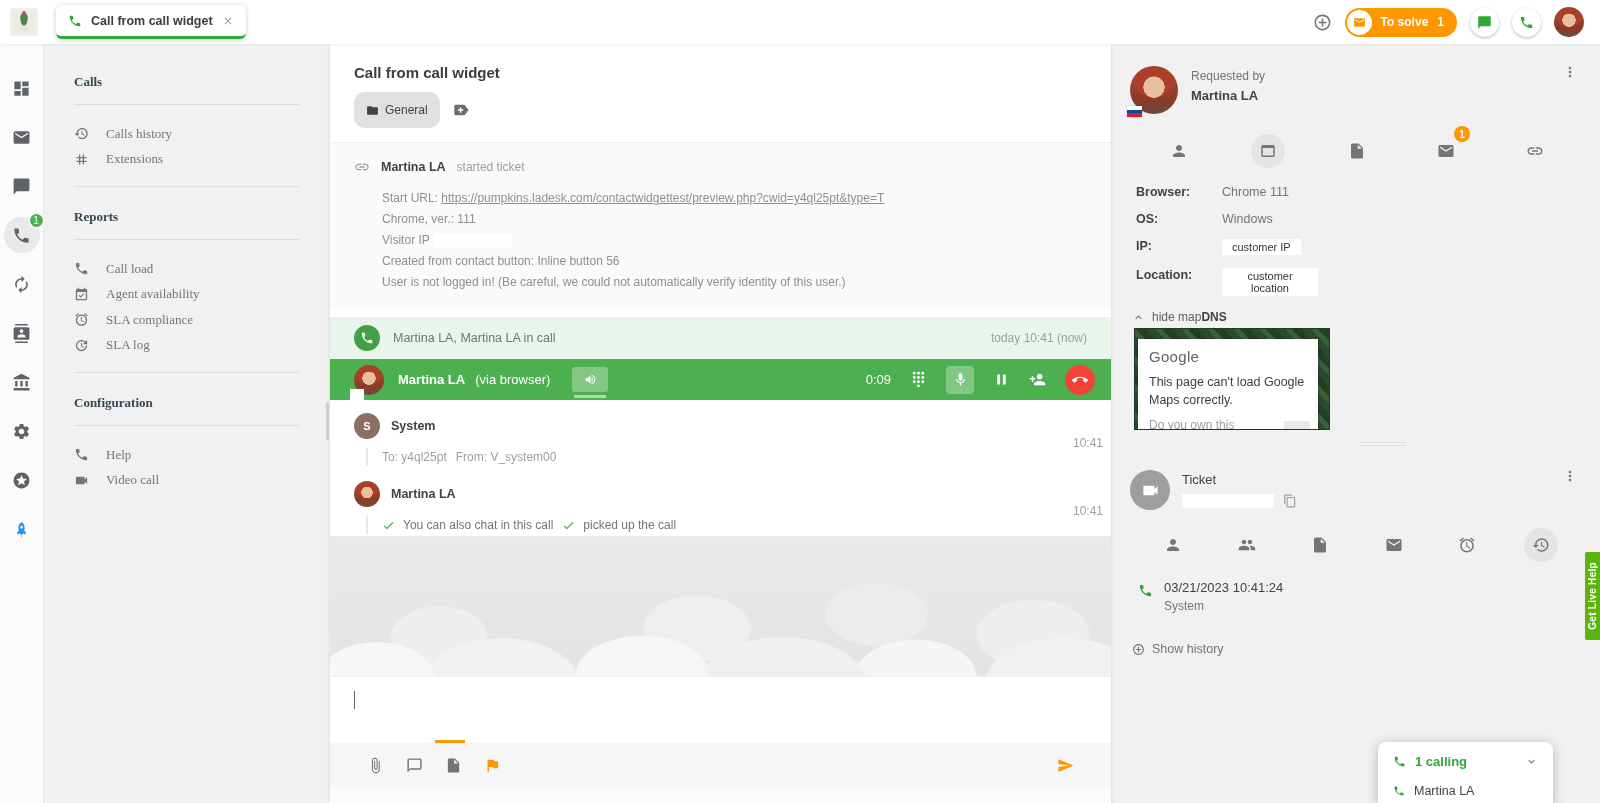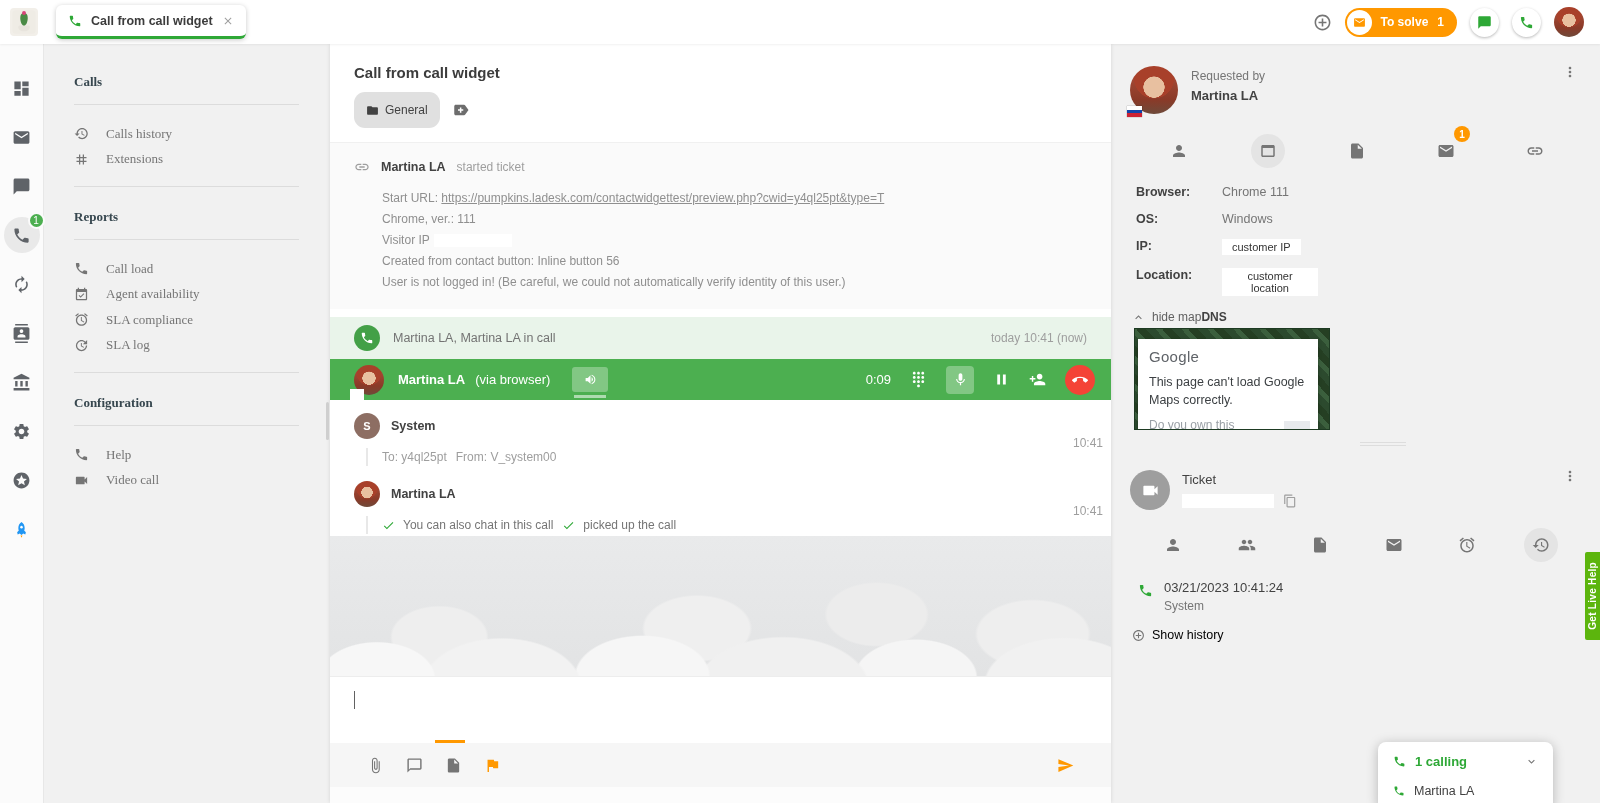--- a/index.html
+++ b/index.html
@@ -159,21 +159,21 @@
   .ticket-id-row { display:flex; align-items:center; gap:9px; margin-top:7px; }
   .ticket-id-redact { width:92px; height:14px; background:#fff; }
   .copy-btn { color:#9e9e9e; width:14px; height:14px; }
 
   .ticket-tabs { display:flex; justify-content:space-between; align-items:center; padding:0 22px 0 26px; margin-top:18px; }
 
   .call-log { display:flex; gap:11px; margin-top:18px; padding-left:8px; }
   .call-log .ic { color:#2ea836; width:15px; height:15px; margin-top:3px; }
   .cl-time { font-size:13px; color:#424242;text-align:center; }
   .cl-status { font-size:12px; color:#757575; margin-top:4px; }
-  .show-history { display:flex; align-items:center; gap:7px; margin-top:15px; font-size:12.5px; color:#000000; padding-left:2px; }
+  .show-history { display:flex; align-items:center; gap:7px; margin-top:29px; font-size:12.5px; color:#737373; padding-left:2px; }
   .show-history .ic { width:13px; height:13px; color:#757575; }
 
   
   .float-card { position:absolute; left:1378px; top:742px; width:175px; background:#fff; border-radius:8px; box-shadow:0 2px 12px rgba(0,0,0,.25); padding:12px 15px; z-index:10; }
   .fc-head { display:flex; align-items:center; gap:9px; color:#2ea836; font-weight:bold; font-size:13px; }
   .fc-head .ic { width:13px; height:13px; }
   .fc-chev { margin-left:auto; color:#757575; width:15px; height:15px; }
   .fc-caller { display:flex; align-items:center; gap:9px; margin-top:15px; font-size:12.5px; color:#424242; }
   .fc-caller .ic { width:12px; height:12px; color:#2ea836; }
 

